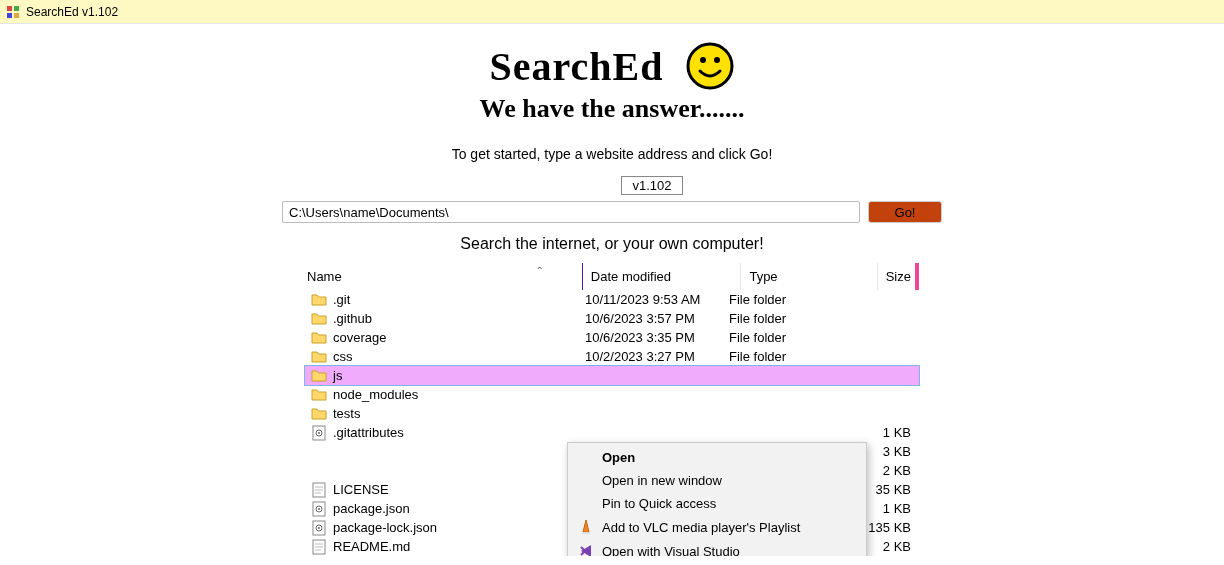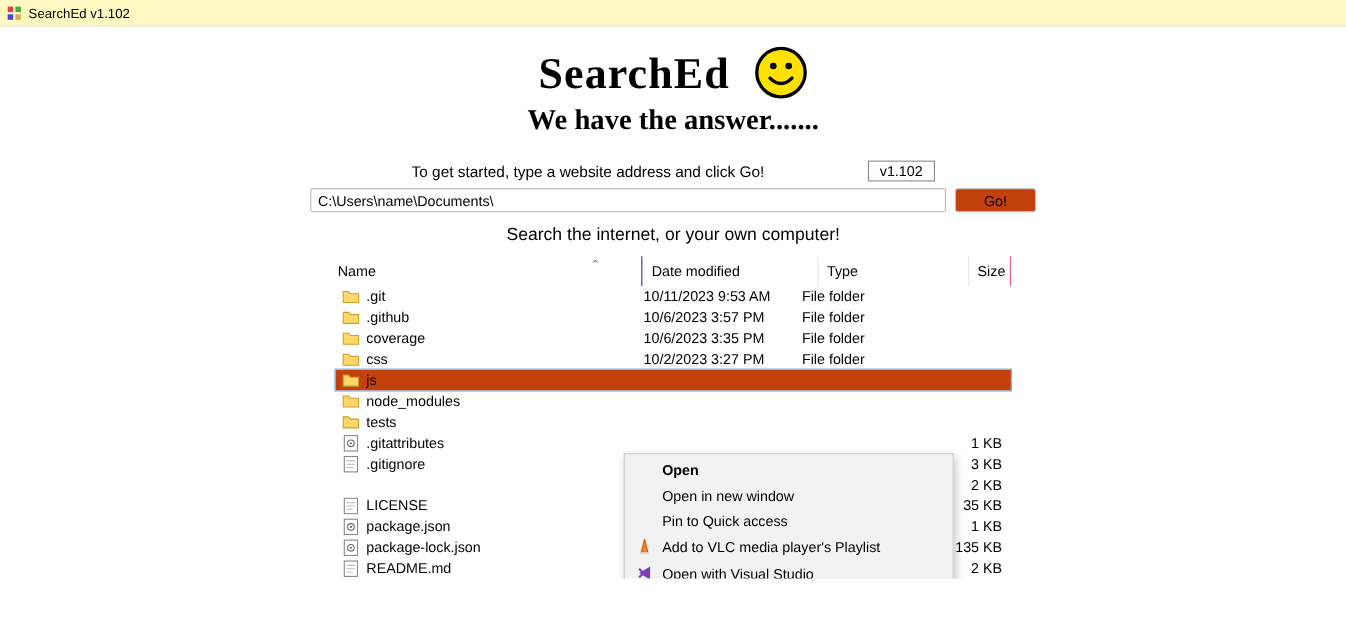--- a/index.html
+++ b/index.html
@@ -5,38 +5,38 @@
     * { box-sizing: border-box; margin: 0; padding: 0; }
     body { font-family: "Segoe UI", Tahoma, sans-serif; font-size: 13px; background: #fff; color: #000; }
     .titlebar { height: 24px; background: #fef9c3; border-bottom: 1px solid #e4e4e8; display: flex; align-items: center; padding-left: 6px; }
     .app-icon { width: 14px; height: 14px; margin-right: 6px; display: inline-block; }
     .app-title { font-size: 12px; }
     .header-area { text-align: center; padding-top: 18px; }
     .logo-line { display: inline-flex; align-items: center; gap: 23px; }
     .logo-text { font-family: "Segoe Script", "Comic Sans MS", cursive; font-size: 40px; font-weight: 600; letter-spacing: 1px; }
     .smiley { width: 48px; height: 48px; }
     .tagline { font-family: Georgia, "Times New Roman", serif; font-size: 26px; font-weight: bold; margin-top: 4px; }
-    .hint-row { display: flex; align-items: center; justify-content: center; gap: 14px; margin-top: 22px; }
+    .hint-row { display: flex; align-items: center; justify-content: center; gap: 14px; margin-top: 22px; flex-direction: column; }
     .hint-text { font-size: 14px; }
     .version-box { border: 1px solid #888; padding: 1px 10px; font-size: 13px; margin-left: 80px; }
     .search-row { margin: 6px auto 0; width: 660px; display: flex; gap: 8px; }
     .search-input { flex: 1; border: 1px solid #bbb; border-radius: 2px; padding: 2px 6px; font-size: 13px; height: 22px; }
     .go-btn { width: 74px; height: 22px; border: 1px solid #ccc; border-radius: 3px; background: #c2410c; cursor: pointer; font-size: 13px; }
     .subhead { text-align: center; font-size: 16px; margin-top: 12px; }
     .file-list { width: 614px; margin: 10px auto 0; position: relative; }
     .cols { display: flex; border-bottom: none; position: relative; gap: 24px; }
     .col-head { font-size: 13px; padding: 6px 4px 6px 2px; }
     .c-name { width: 272px; padding-left: 2px; }
     .c-date { width: 144px; border-left: 1px solid #4c1d95; padding-left: 8px; }
     .c-type { width: 120px; border-left: 1px solid #e6e6e6; padding-left: 8px; }
-    .c-size { flex: 1; border-left: 1px solid #e6e6e6; padding-left: 8px; border-right: 1px solid #ec4899; }
+    .c-size { flex: 1; border-left: 1px solid #e6e6e6; padding-left: 8px; border-right: 4px solid #ec4899; }
     .col-head.c-name { position: relative; }
     .sort-caret { position: absolute; right: 14px; top: 2px; font-size: 10px; color: #666; }
     .row { display: flex; align-items: center; height: 19px; font-size: 13px; }
-    .row.selected { background: #c2410c; outline: 1px solid #7ab7e8; }
+    .row.selected { background: #f0abfc; outline: 1px solid #7ab7e8; }
     .cell-name { width: 272px; display: flex; align-items: center; gap: 6px; padding-left: 6px; white-space: nowrap; }
     .cell-date { width: 144px; padding-left: 8px; }
     .cell-type { width: 120px; padding-left: 8px; }
     .cell-size { flex: 1; padding-right: 8px; text-align: right; }
     .ficon { width: 16px; height: 16px; flex: none; }
     .context-menu { position: absolute; top: 179px; left: 262px; width: 300px; background: #f2f2f2; border: 1px solid #ccc; box-shadow: 2px 3px 8px rgba(0,0,0,0.25); padding: 3px 2px; }
     .cm-item { display: flex; align-items: center; gap: 8px; padding: 4px 12px 4px 8px; font-size: 13px; cursor: default; }
     .cm-item.default-item span.label { font-weight: 600; }
     .cm-icon { width: 16px; height: 16px; flex: none; display: inline-flex; align-items: center; justify-content: center; }
     .cm-blank { width: 16px; }
@@ -179,29 +179,20 @@
               <circle cx="8" cy="8" r="3" fill="none" stroke="#666"></circle>
               <circle cx="8" cy="8" r="1" fill="#666"></circle>
             </svg></span>
           <span>.gitattributes</span>
         </div>
         <div class="cell-date"></div>
         <div class="cell-type"></div>
         <div class="cell-size">1 KB</div>
       </div>
       <div class="row">
-        <div class="cell-name">
-          <span class="ficon"><svg viewBox="0 0 16 16">
-              <rect x="2" y="1" width="12" height="14" fill="#fff" stroke="#888"></rect>
-              <line x1="4" y1="5" x2="12" y2="5" stroke="#bbb"></line>
-              <line x1="4" y1="8" x2="12" y2="8" stroke="#bbb"></line>
-              <line x1="4" y1="11" x2="10" y2="11" stroke="#bbb"></line>
-            </svg></span>
-          <span>.gitignore</span>
-        </div>
         <div class="cell-date"></div>
         <div class="cell-type"></div>
         <div class="cell-size">3 KB</div>
       </div>
       <div class="row">
         <div class="cell-date"></div>
         <div class="cell-type"></div>
         <div class="cell-size">2 KB</div>
       </div>
       <div class="row">

